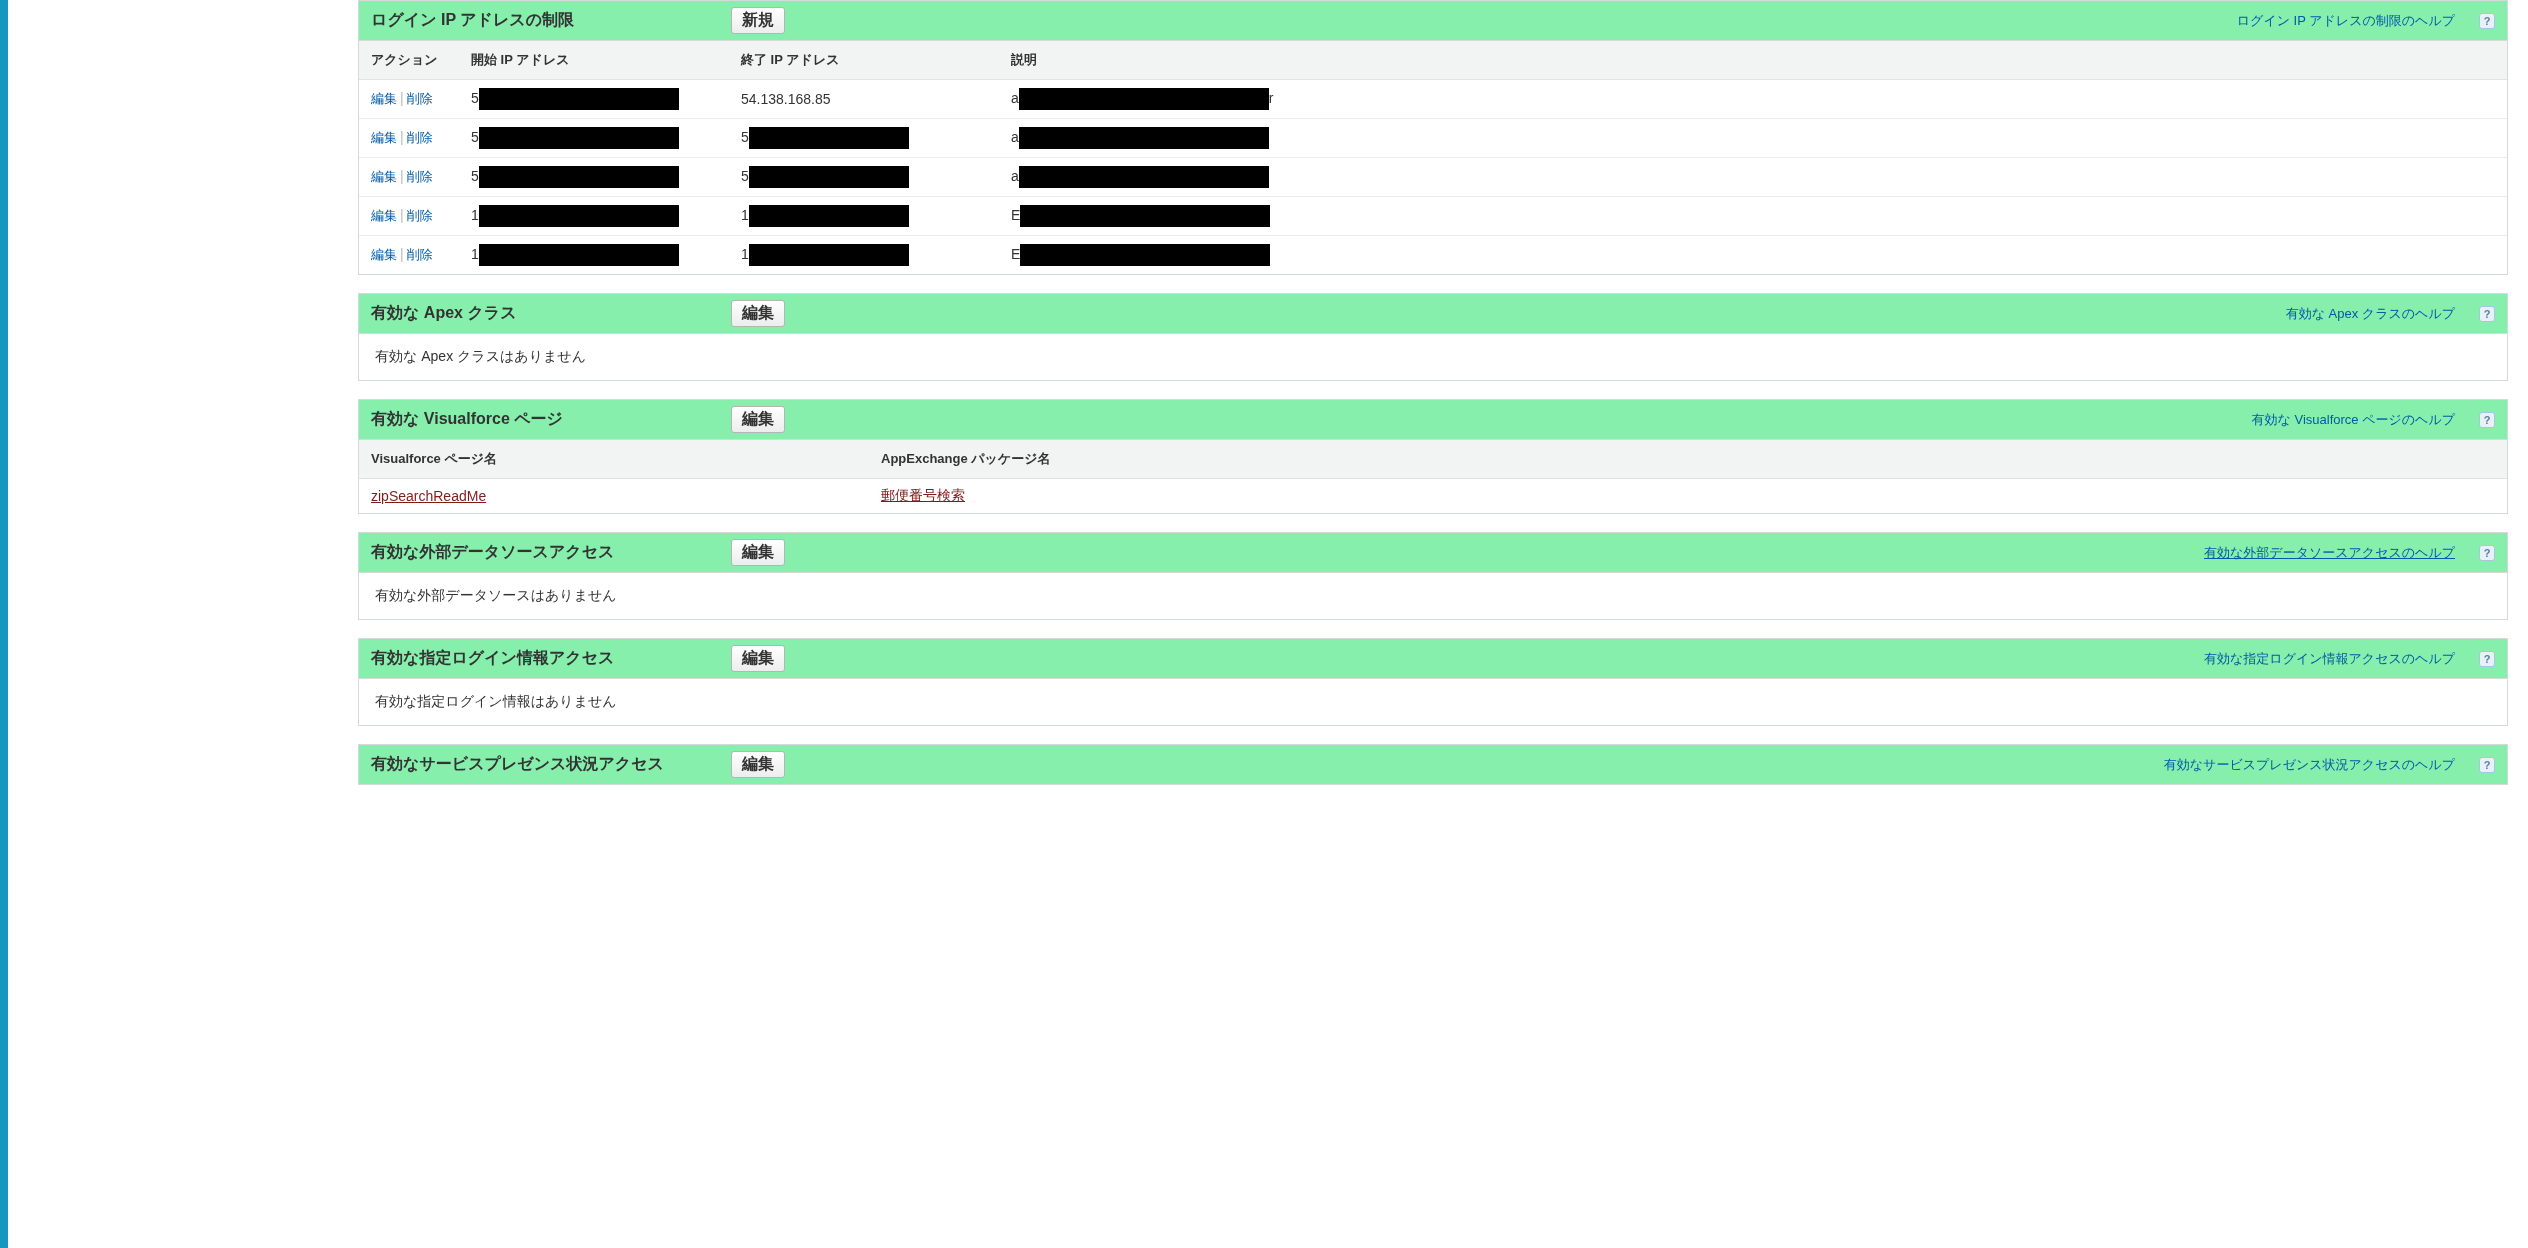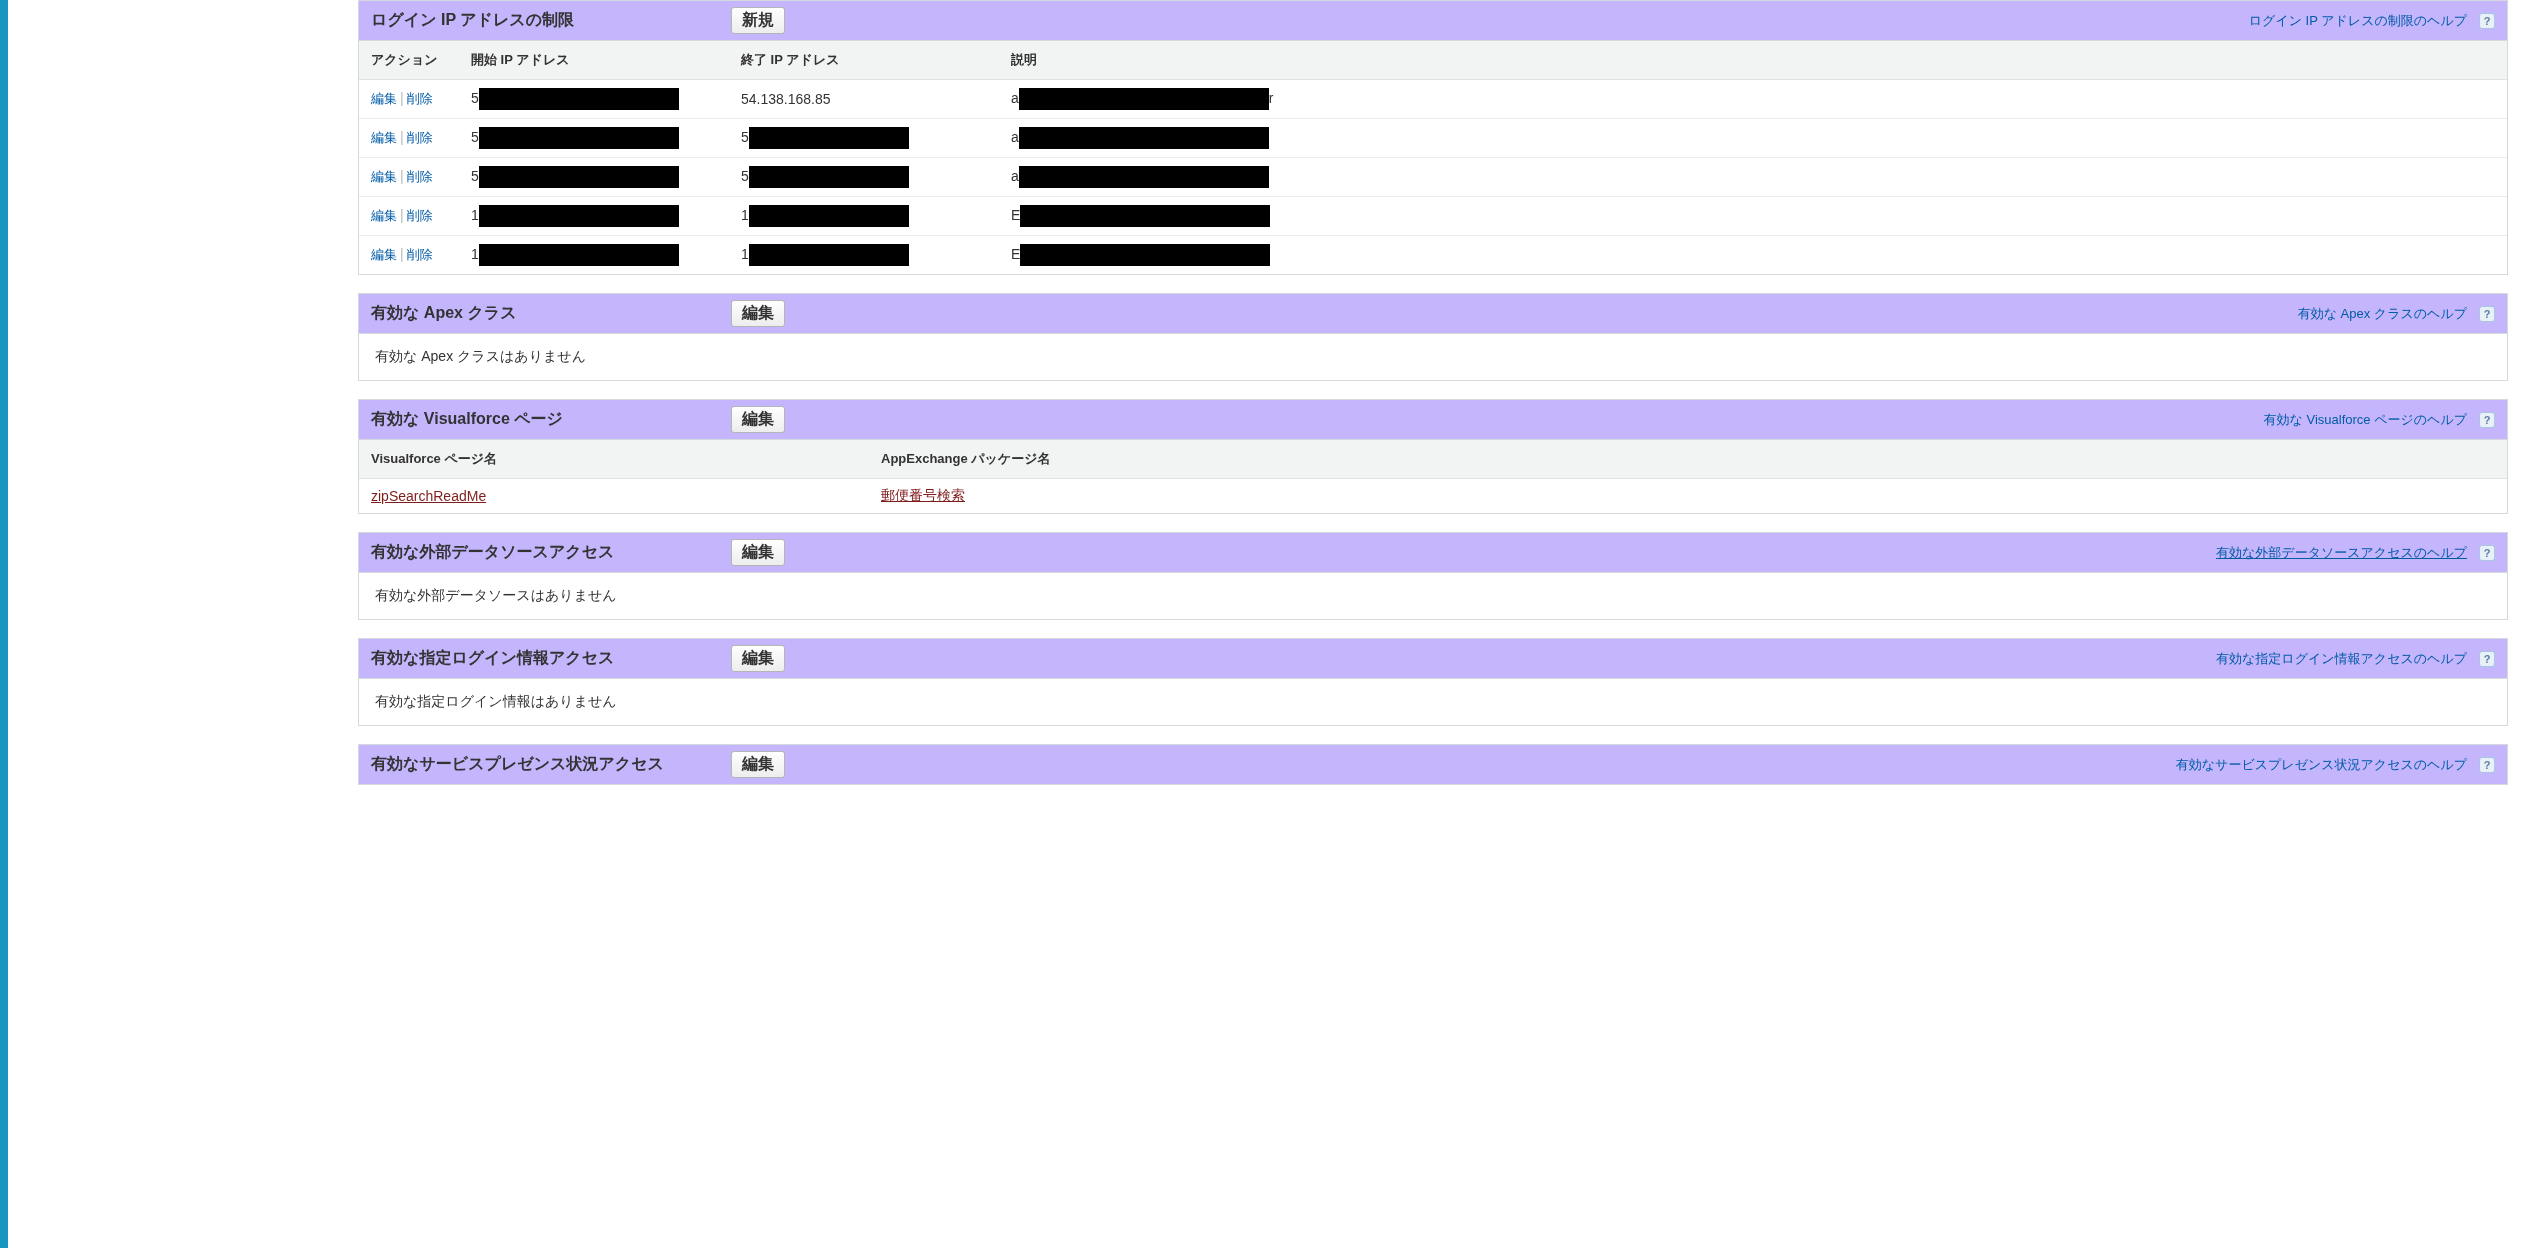--- a/index.html
+++ b/index.html
@@ -25,42 +25,42 @@
   }
   .main {
     flex: 1;
     padding-right: 20px;
   }
   .panel {
     border: 1px solid #d4dadc;
     margin-bottom: 18px;
   }
   .panel-header {
-    background: #c4b5fd;
+    background: #86efac;
     border-bottom: 1px solid #d4dadc;
     display: flex;
     align-items: center;
     padding: 6px 12px;
     position: relative;
   }
   .panel-title {
     font-size: 16px;
     font-weight: bold;
     color: #333;
     flex: 0 0 auto;
     width: 360px;
   }
   .panel-button-area {
     flex: 0 0 auto;
   }
   .panel-help {
     margin-left: auto;
     display: flex;
     align-items: center;
-    gap: 12px;
+    gap: 24px;
   }
   .help-link {
     color: #015ba7;
     text-decoration: none;
     font-size: 13px;
     cursor: pointer;
   }
   .help-link.underlined { text-decoration: underline; }
   .help-icon {
     width: 16px;

